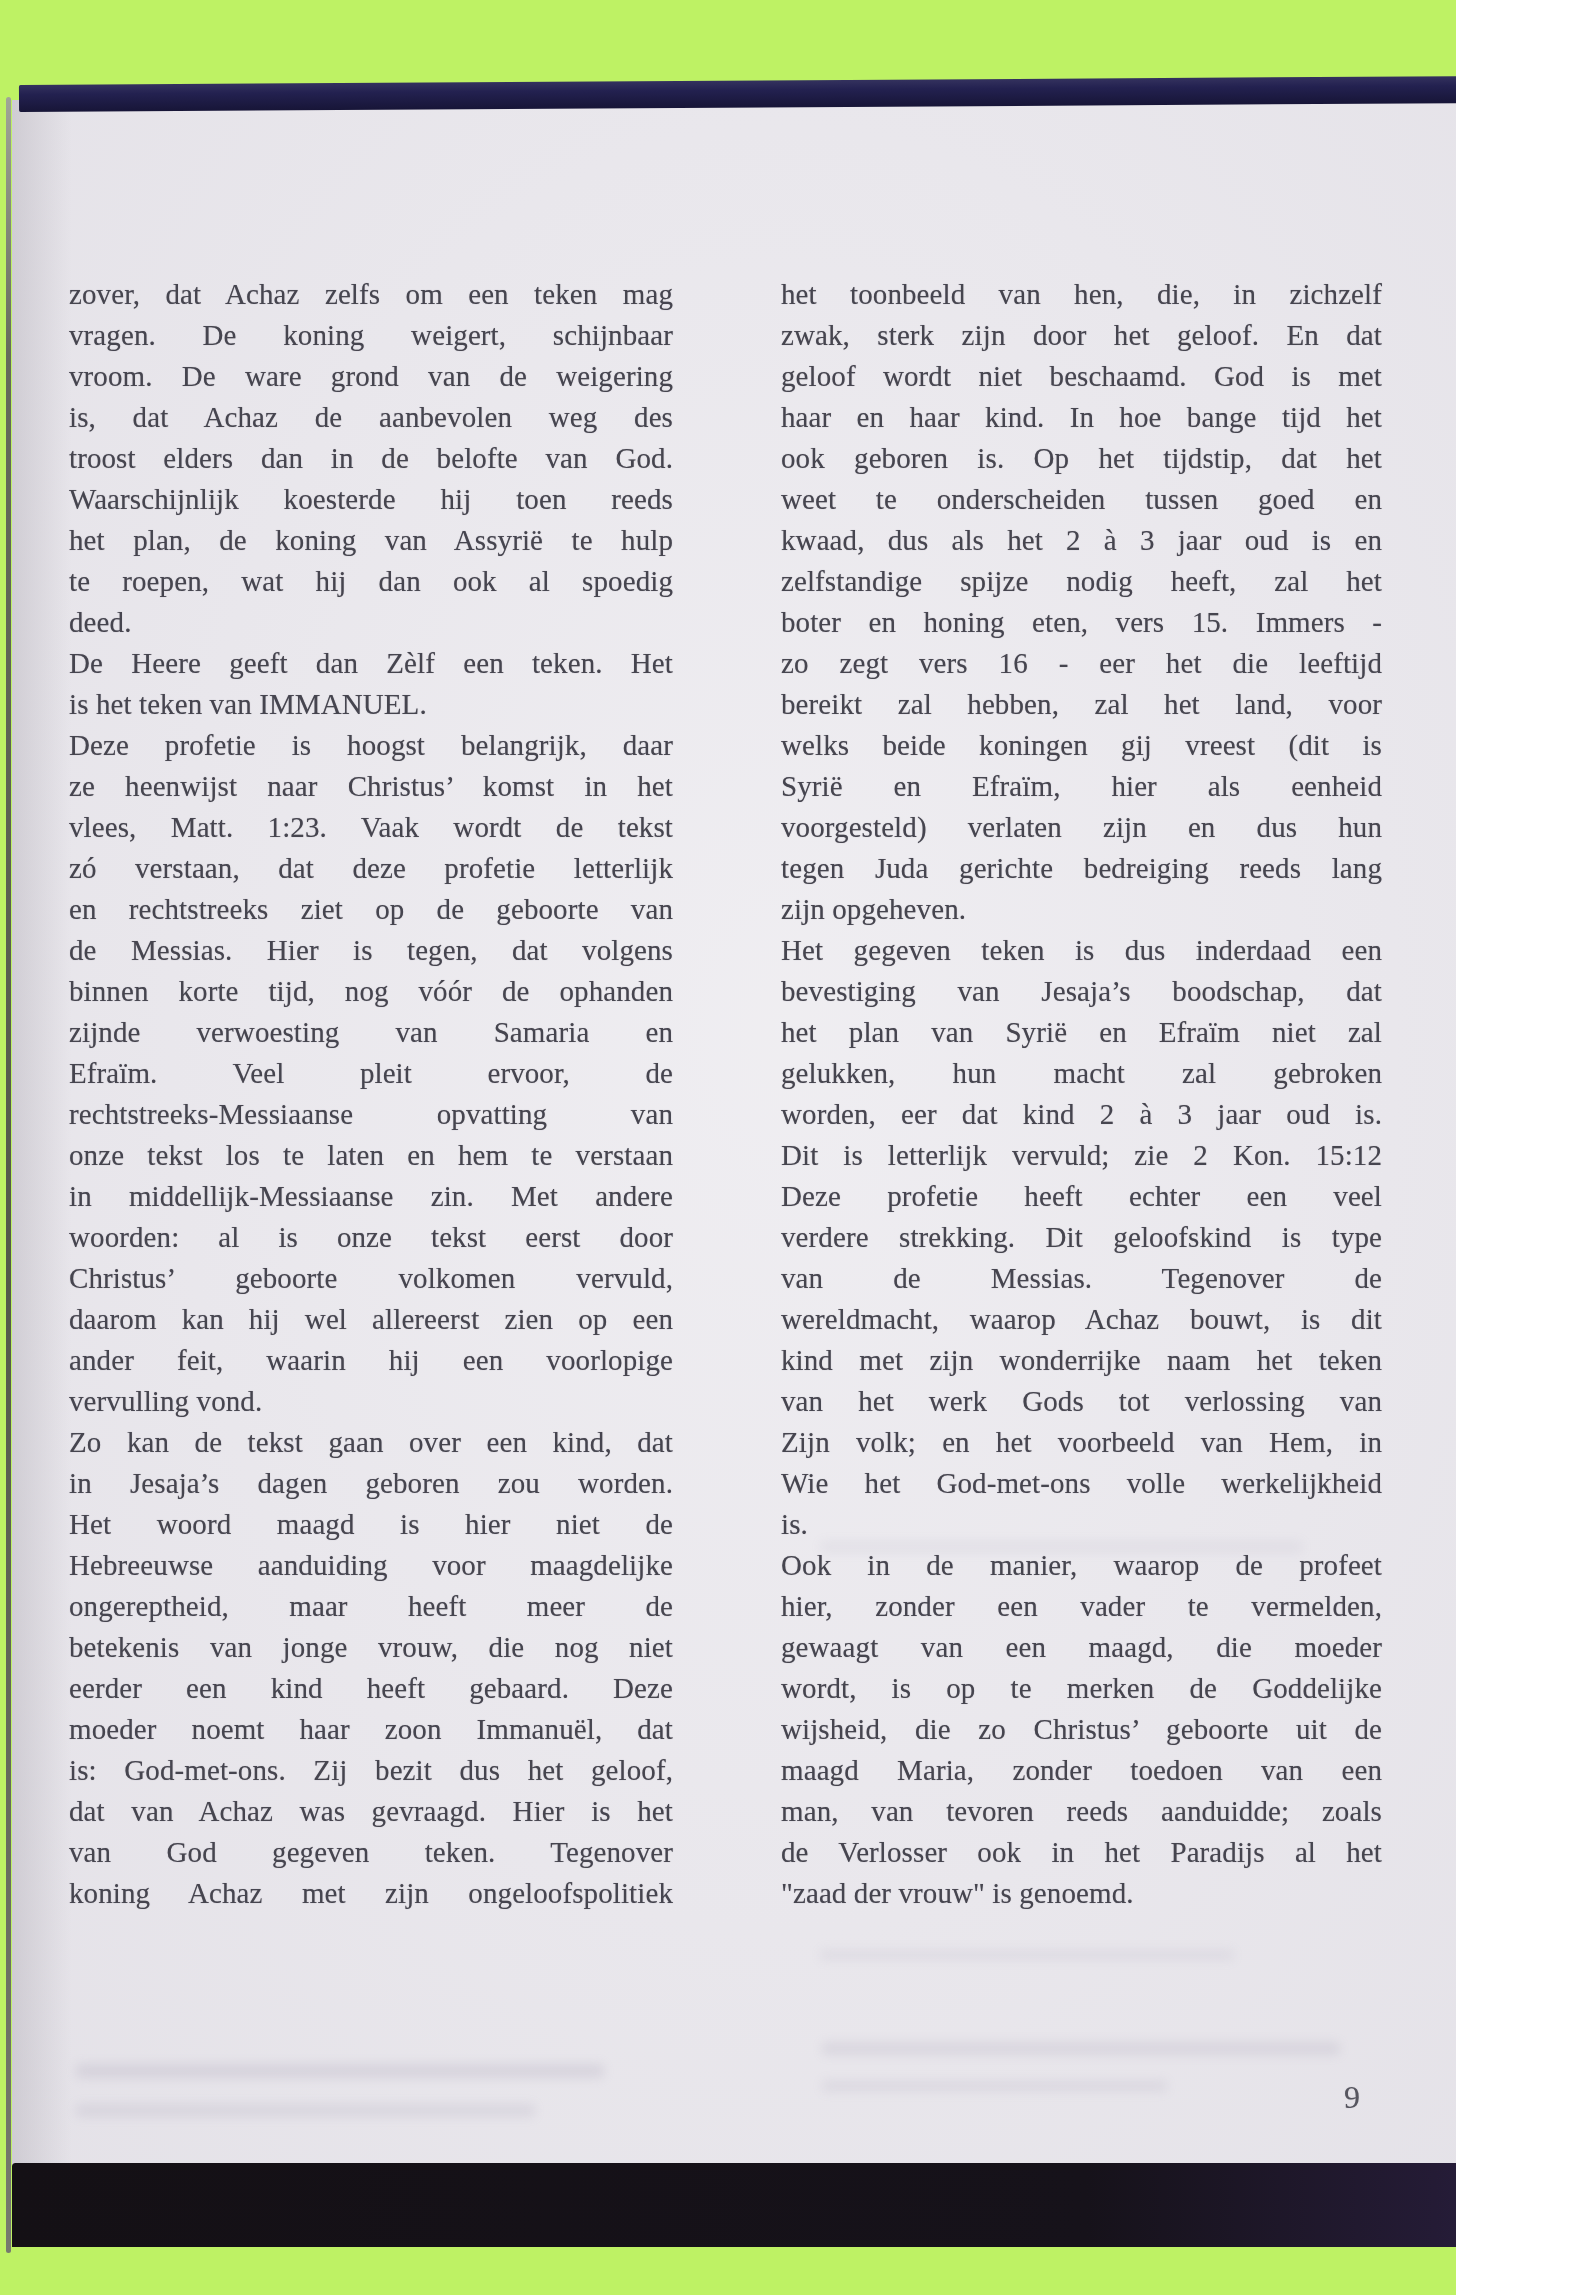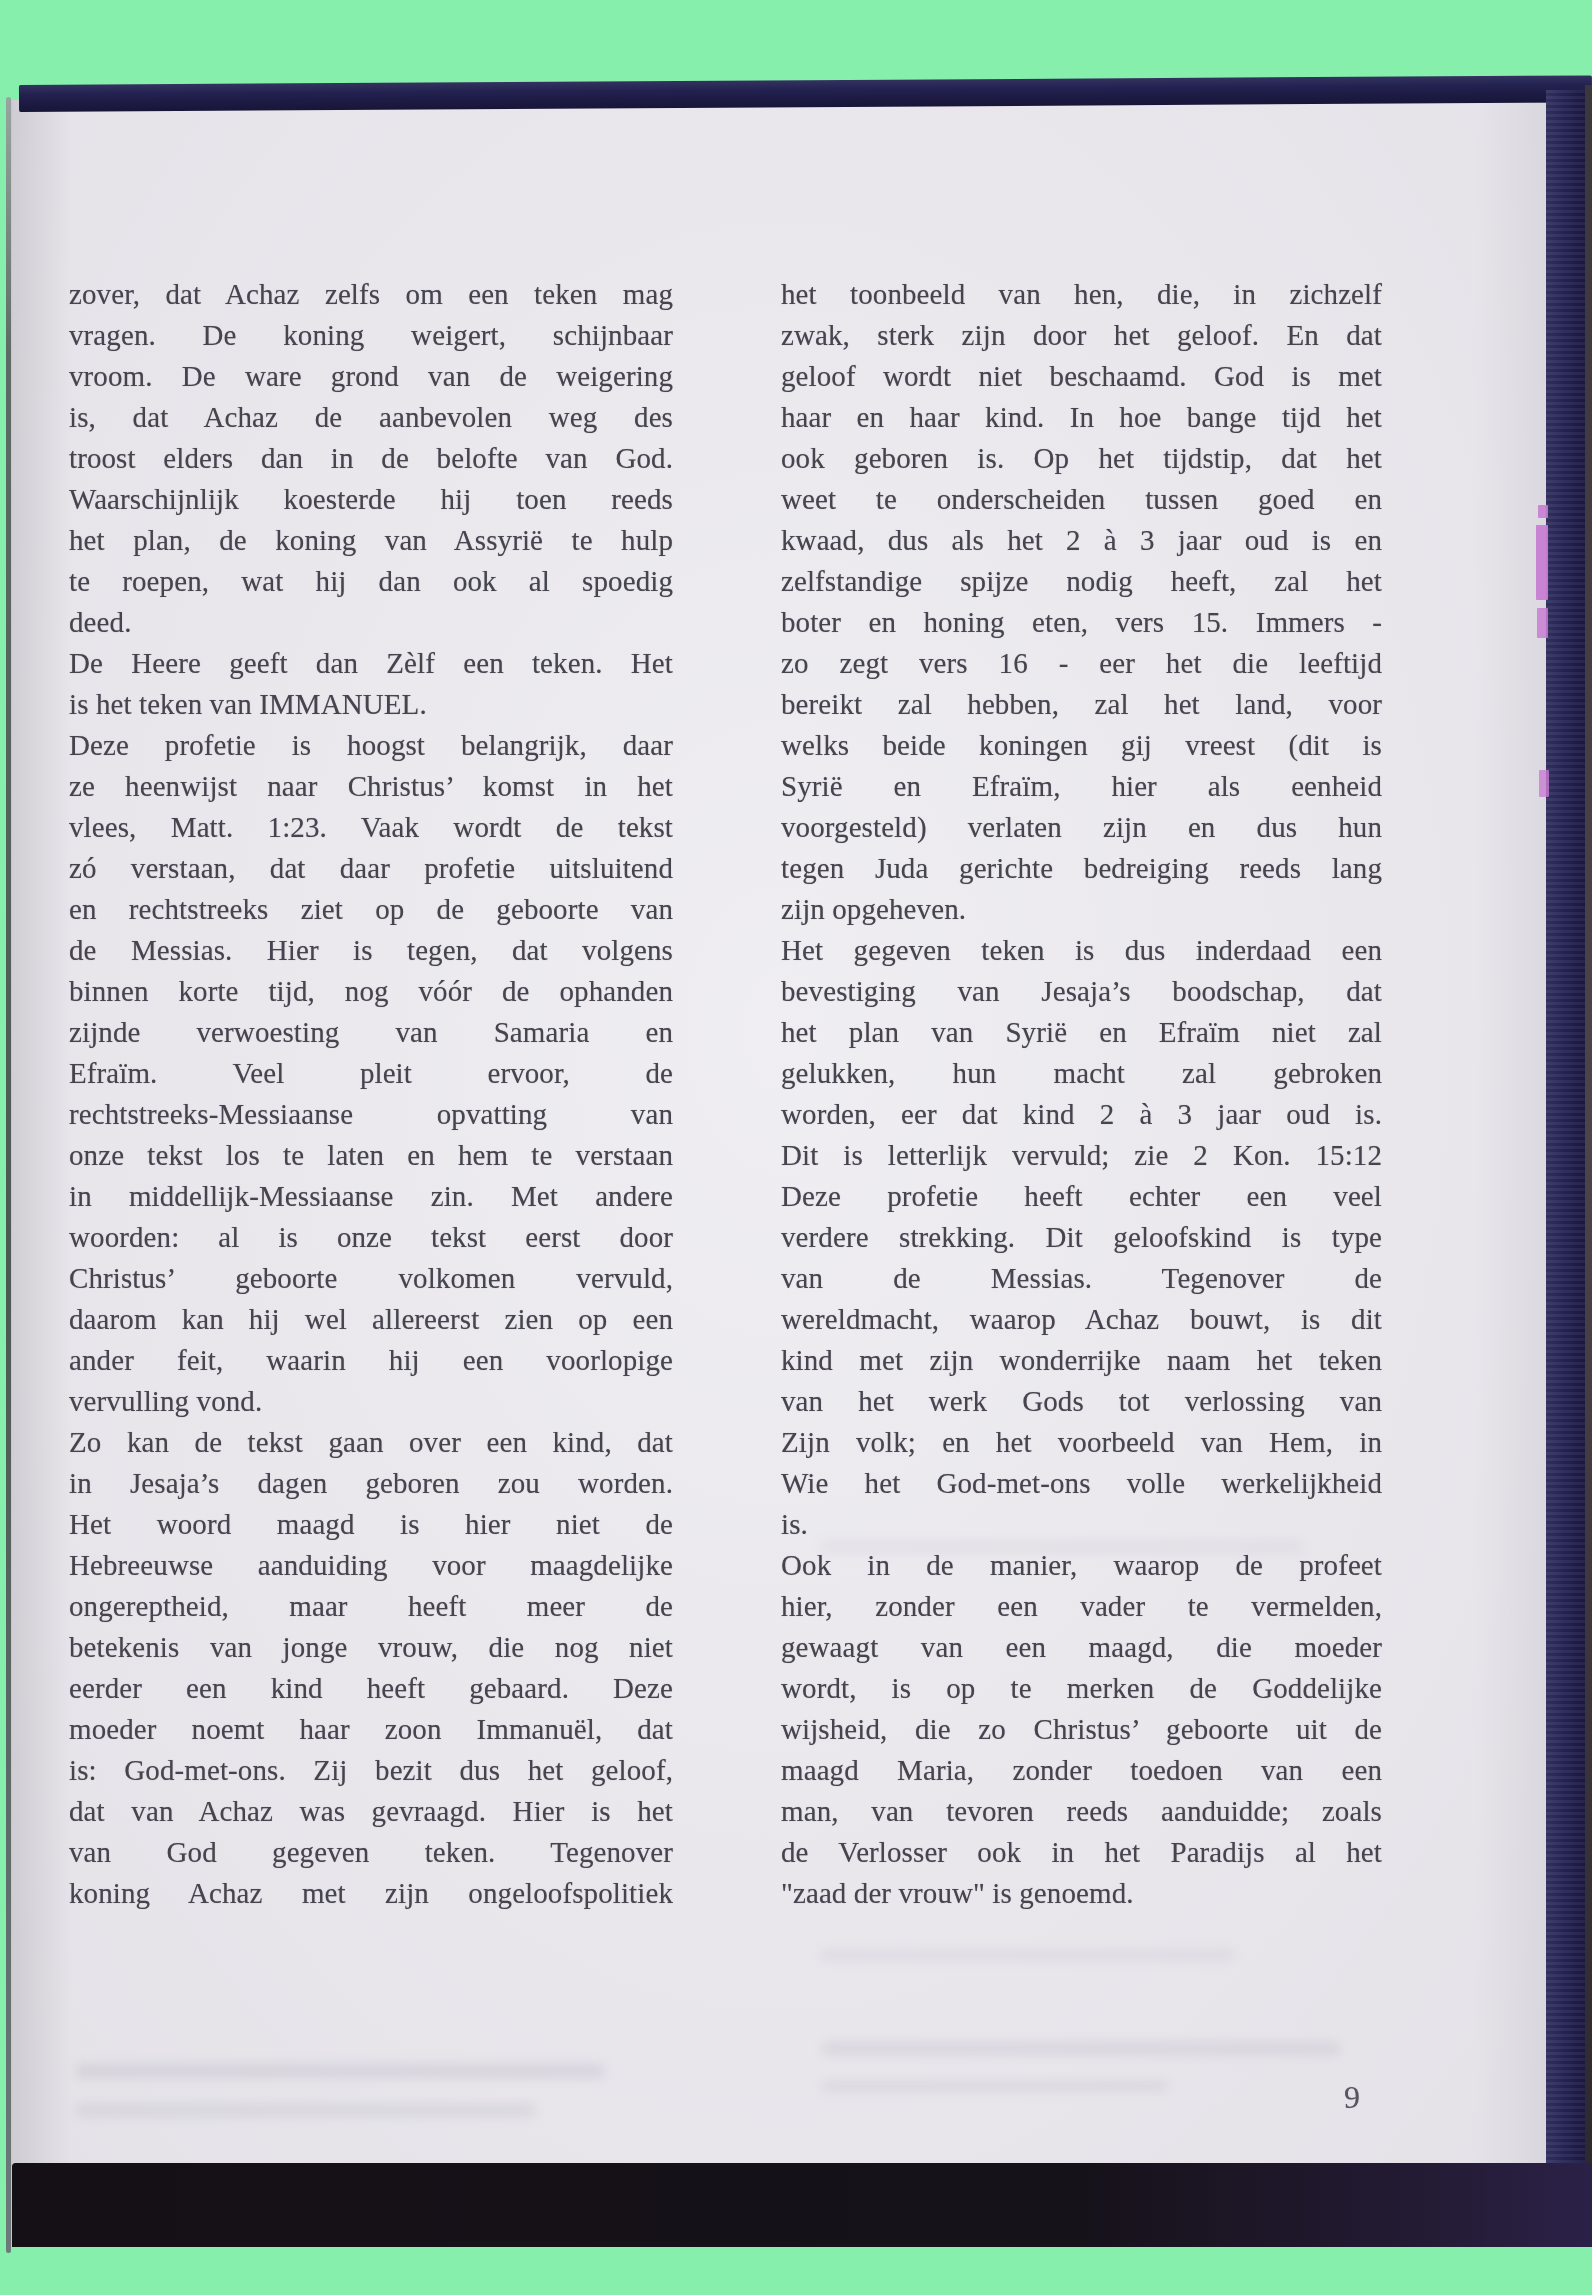--- a/index.html
+++ b/index.html
@@ -1,18 +1,18 @@
 <!DOCTYPE html>
 <html style="font-size:14px"><head>
 <meta charset="utf-8">
 <style>
   html,body{margin:0;padding:0;background:#ffffff;}
   .scene{
-    position:relative;width:1592px;height:2295px;overflow:hidden;
-    background:#86efac;
+    position:relative;width:1456px;height:2295px;overflow:hidden;
+    background:#bef264;
     font-family:"Liberation Serif","DejaVu Serif",serif;
   }
   
   .page{
     position:absolute;left:12px;top:100px;width:1541px;height:2066px;
     background:#eae8ed;
     background-image:
       linear-gradient(90deg, rgba(150,145,155,.28) 0px, rgba(150,145,155,0) 60px),
       linear-gradient(270deg, rgba(160,150,170,.18) 0px, rgba(160,150,170,0) 78px),
       radial-gradient(ellipse at 50% 45%, rgba(255,255,255,.25), rgba(190,185,198,.12) 95%);
@@ -106,21 +106,21 @@
       <div class="line">troost elders dan in de belofte van God.</div>
       <div class="line">Waarschijnlijk koesterde hij toen reeds</div>
       <div class="line">het plan, de koning van Assyrië te hulp</div>
       <div class="line">te roepen, wat hij dan ook al spoedig</div>
       <div class="line para-end">deed.</div>
       <div class="line">De Heere geeft dan Zèlf een teken. Het</div>
       <div class="line para-end">is het teken van IMMANUEL.</div>
       <div class="line">Deze profetie is hoogst belangrijk, daar</div>
       <div class="line">ze heenwijst naar Christus’ komst in het</div>
       <div class="line">vlees, Matt. 1:23. Vaak wordt de tekst</div>
-      <div class="line">zó verstaan, dat daar profetie uitsluitend</div>
+      <div class="line">zó verstaan, dat deze profetie letterlijk</div>
       <div class="line">en rechtstreeks ziet op de geboorte van</div>
       <div class="line">de Messias. Hier is tegen, dat volgens</div>
       <div class="line">binnen korte tijd, nog vóór de ophanden</div>
       <div class="line">zijnde verwoesting van Samaria en</div>
       <div class="line">Efraïm. Veel pleit ervoor, de</div>
       <div class="line">rechtstreeks-Messiaanse opvatting van</div>
       <div class="line">onze tekst los te laten en hem te verstaan</div>
       <div class="line">in middellijk-Messiaanse zin. Met andere</div>
       <div class="line">woorden: al is onze tekst eerst door</div>
       <div class="line">Christus’ geboorte volkomen vervuld,</div>

